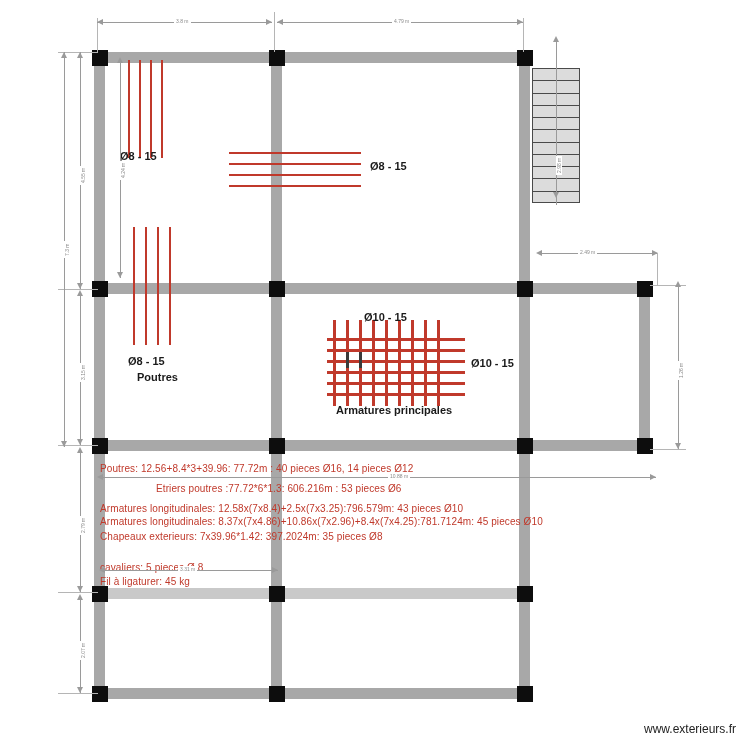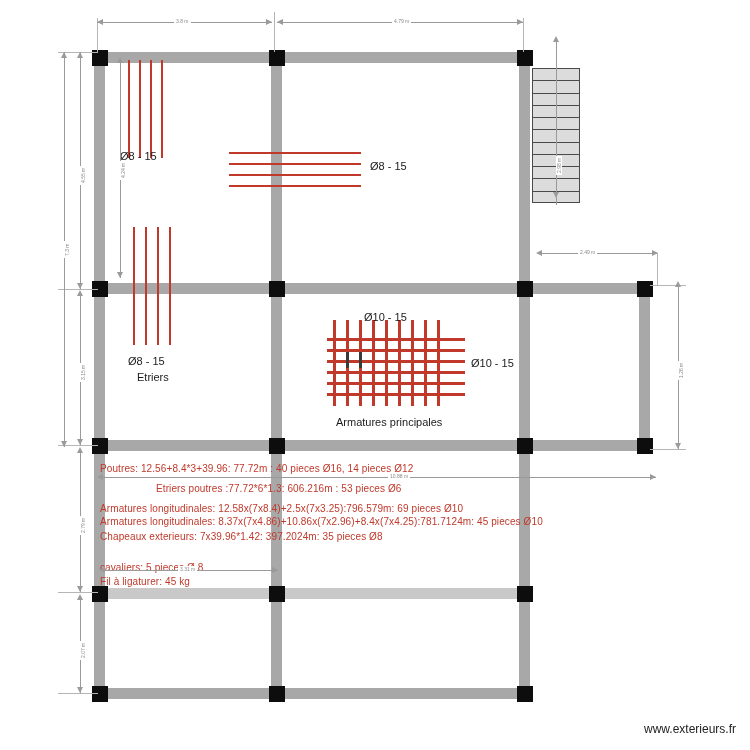--- a/index.html
+++ b/index.html
@@ -17,21 +17,21 @@
   .stair .tread{border-bottom:1px solid #4a4a4a;box-sizing:border-box;}
   .stair .tread:last-child{border-bottom:none;}
 
   
   .rbv{position:absolute;background:#c0392b;width:1.6px;}
   .rbh{position:absolute;background:#c0392b;height:1.6px;}
   .rbv.thick{width:3px;background:#c0392b;}
   .rbh.thick{height:3px;background:#c0392b;}
 
   
-  .lbl{position:absolute;color:#1a1a1a;font-size:11px;white-space:nowrap;}
+  .lbl{position:absolute;color:#1a1a1a;font-size:11px;white-space:nowrap;font-weight:bold;}
   .note{position:absolute;color:#c0392b;font-size:10px;white-space:nowrap;letter-spacing:.1px;}
   .dimline-h{position:absolute;height:1px;background:#9a9a9a;}
   .dimline-v{position:absolute;width:1px;background:#9a9a9a;}
   .ext-v{position:absolute;width:1px;background:#b5b5b5;}
   .ext-h{position:absolute;height:1px;background:#b5b5b5;}
   .dimtxt{position:absolute;font-size:5px;color:#8a8a8a;white-space:nowrap;background:#fff;padding:0 2px;}
   .dimtxt.vert{transform:rotate(-90deg);transform-origin:left top;}
   .arw{position:absolute;width:0;height:0;}
   .arw.l{border-top:3px solid transparent;border-bottom:3px solid transparent;border-right:6px solid #9a9a9a;}
   .arw.r{border-top:3px solid transparent;border-bottom:3px solid transparent;border-left:6px solid #9a9a9a;}
@@ -103,21 +103,21 @@
   <div class="rbh" style="left:229px; top:163px; width:132px;"></div>
   <div class="rbh" style="left:229px; top:174px; width:132px;"></div>
   <div class="rbh" style="left:229px; top:185px; width:132px;"></div>
   <div class="lbl" style="left:370px; top:160px;">Ø8 - 15</div>
 
   <div class="rbv" style="left:133px; top:227px; height:118px;"></div>
   <div class="rbv" style="left:145px; top:227px; height:118px;"></div>
   <div class="rbv" style="left:157px; top:227px; height:118px;"></div>
   <div class="rbv" style="left:169px; top:227px; height:118px;"></div>
   <div class="lbl" style="left:128px; top:355px;">Ø8 - 15</div>
-  <div class="lbl" style="left:137px; top:371px;">Etriers</div>
+  <div class="lbl" style="left:137px; top:371px;">Poutres</div>
 
   <div>
 
     <div class="rbv thick" style="left:333px; top:320px; height:86px;"></div>
     <div class="rbv thick" style="left:346px; top:320px; height:86px;"></div>
     <div class="rbv thick" style="left:359px; top:320px; height:86px;"></div>
     <div class="rbv thick" style="left:372px; top:320px; height:86px;"></div>
     <div class="rbv thick" style="left:385px; top:320px; height:86px;"></div>
     <div class="rbv thick" style="left:398px; top:320px; height:86px;"></div>
     <div class="rbv thick" style="left:411px; top:320px; height:86px;"></div>
@@ -129,21 +129,21 @@
     <div class="rbh thick" style="left:327px; top:360px; width:138px;"></div>
     <div class="rbh thick" style="left:327px; top:371px; width:138px;"></div>
     <div class="rbh thick" style="left:327px; top:382px; width:138px;"></div>
     <div class="rbh thick" style="left:327px; top:393px; width:138px;"></div>
 
     <div class="rbv" style="left:346px; top:352px; height:16px; width:3px; background:#3a3a3a;"></div>
     <div class="rbv" style="left:359px; top:352px; height:16px; width:3px; background:#3a3a3a;"></div>
   </div>
   <div class="lbl" style="left:364px; top:311px;">Ø10 - 15</div>
   <div class="lbl" style="left:471px; top:357px;">Ø10 - 15</div>
-  <div class="lbl" style="left:336px; top:416px;">Armatures principales</div>
+  <div class="lbl" style="left:336px; top:404px;">Armatures principales</div>
 
   <div class="ext-v" style="left:97px;  top:18px; height:34px;"></div>
   <div class="ext-v" style="left:274px; top:12px; height:40px;"></div>
   <div class="ext-v" style="left:523px; top:18px; height:34px;"></div>
 
   <div class="dimline-h" style="left:97px; top:22px; width:175px;"></div>
   <div class="arw l" style="left:97px;  top:19px;"></div>
   <div class="arw r" style="left:266px; top:19px;"></div>
   <div class="dimtxt" style="left:174px; top:18px;">3.8 m</div>
 
@@ -196,21 +196,21 @@
   <div class="dimtxt vert" style="left:678px; top:380px;">1.26 m</div>
 
   <div class="dimline-h" style="left:538px; top:253px; width:120px;"></div>
   <div class="arw l" style="left:536px; top:250px;"></div>
   <div class="arw r" style="left:652px; top:250px;"></div>
   <div class="dimtxt" style="left:578px; top:249px;">2.49 m</div>
   <div class="ext-v" style="left:657px; top:253px; height:32px;"></div>
 
   <div class="note" style="left:100px; top:463px;">Poutres: 12.56+8.4*3+39.96: 77.72m : 40 pieces Ø16, 14 pieces Ø12</div>
   <div class="note" style="left:156px; top:483px;">Etriers poutres :77.72*6*1.3: 606.216m : 53 pieces Ø6</div>
-  <div class="note" style="left:100px; top:503px;">Armatures longitudinales: 12.58x(7x8.4)+2.5x(7x3.25):796.579m: 69 pieces Ø10</div>
+  <div class="note" style="left:100px; top:503px;">Armatures longitudinales: 12.58x(7x8.4)+2.5x(7x3.25):796.579m: 43 pieces Ø10</div>
   <div class="note" style="left:100px; top:516px;">Armatures longitudinales: 8.37x(7x4.86)+10.86x(7x2.96)+8.4x(7x4.25):781.7124m: 45 pieces Ø10</div>
   <div class="note" style="left:100px; top:531px;">Chapeaux exterieurs: 7x39.96*1.42: 397.2024m: 35 pieces Ø8</div>
   <div class="note" style="left:100px; top:562px;">cavaliers: 5 pieces Ø 8</div>
   <div class="note" style="left:100px; top:576px;">Fil à ligaturer: 45 kg</div>
 
   <div class="dimline-h" style="left:100px; top:477px; width:556px;"></div>
   <div class="arw l" style="left:97px; top:474px;"></div>
   <div class="arw r" style="left:650px; top:474px;"></div>
   <div class="dimtxt" style="left:388px; top:473px;">10.88 m</div>
 

